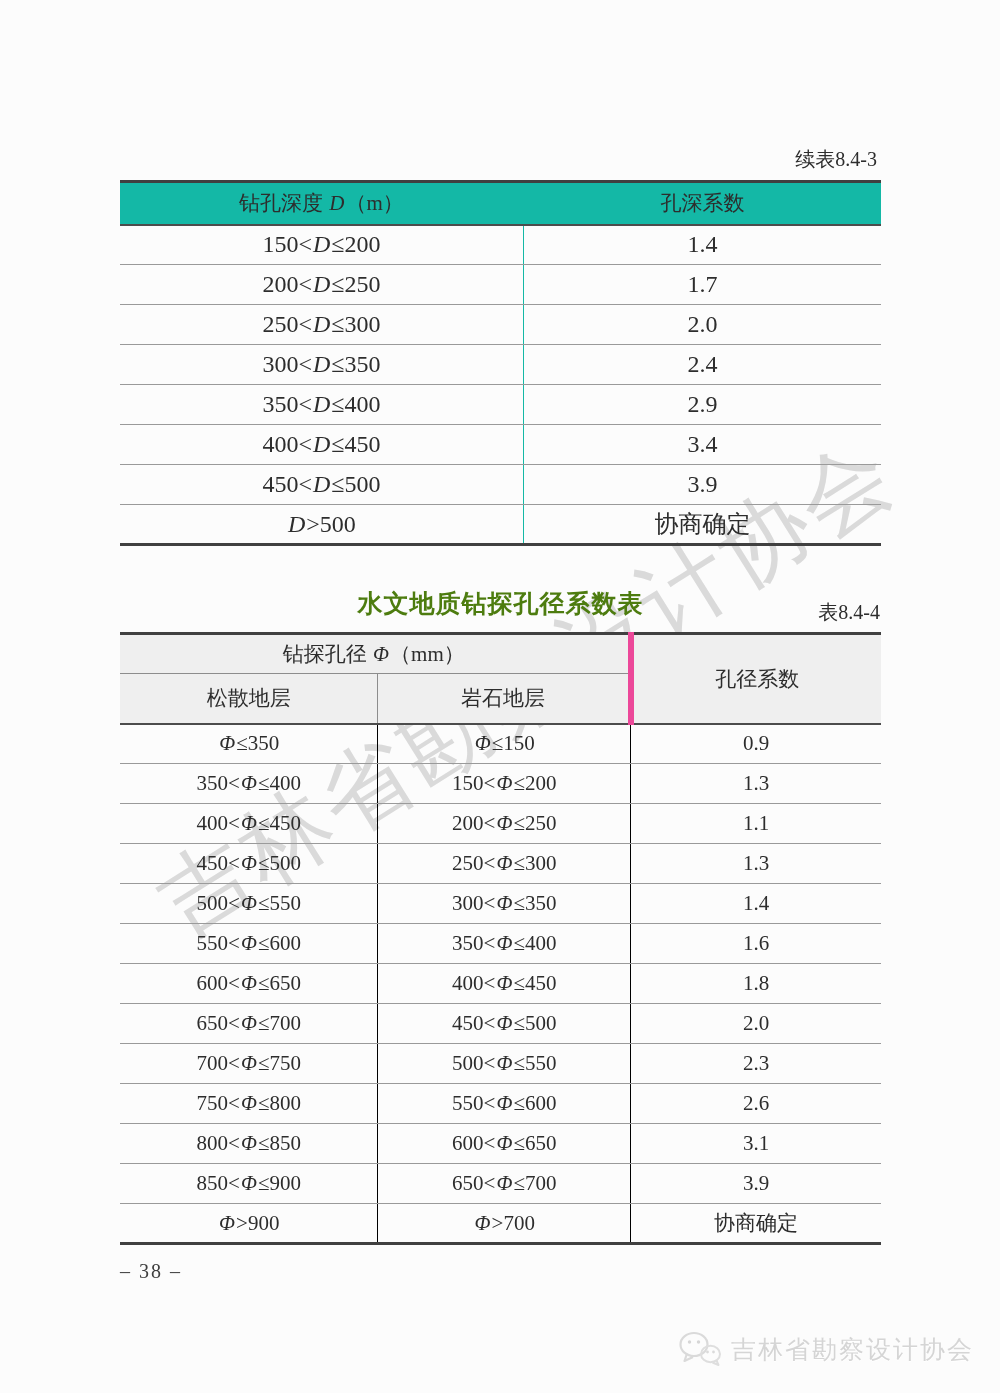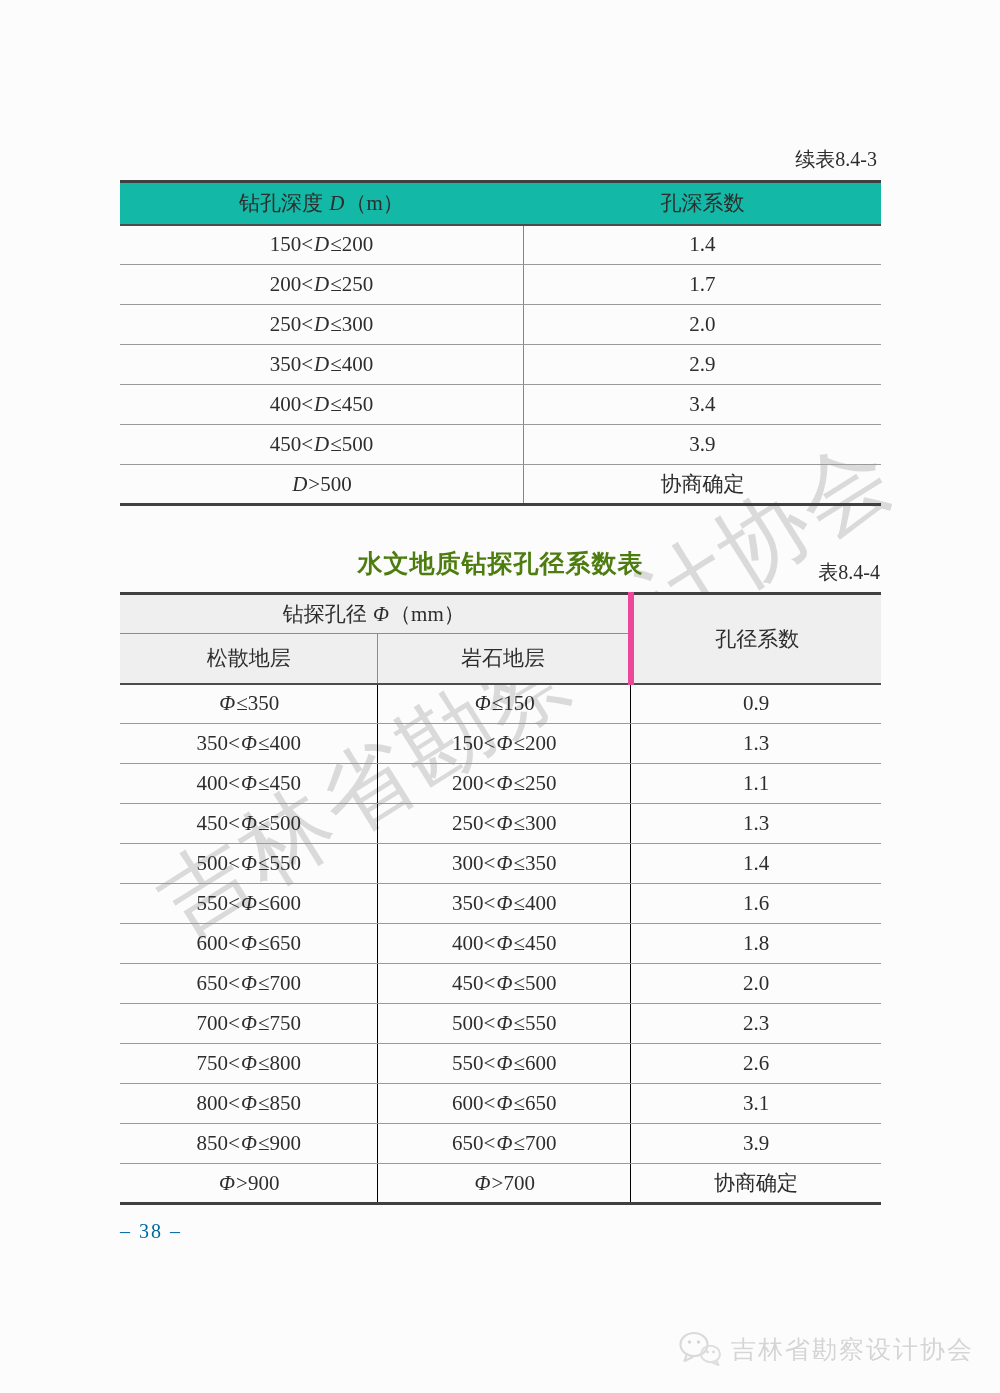--- a/index.html
+++ b/index.html
@@ -28,21 +28,21 @@
 
   .cont-label { text-align: right; font-size: 20px; padding-right: 4px; margin-bottom: 7px; }
 
   table { width: 100%; border-collapse: collapse; table-layout: fixed; }
   .t1, .t2 { border-top: 3px solid #404040; border-bottom: 3px solid #404040; }
 
   .t1 thead th {
     background: #14b8a6; height: 43px; font-weight: normal; font-size: 21px;
     border-bottom: 2px solid #4c4c4c;
   }
-  .t1 td { height: 40px; text-align: center; font-size: 21px; border-bottom: 1px solid #9a9a9a; }
+  .t1 td { height: 40px; text-align: center; font-size: 24px; border-bottom: 1px solid #9a9a9a; }
   .t1 tbody tr:last-child td { border-bottom: none; }
   .t1 th + th, .t1 td + td { border-left: 1px solid #14b8a6; }
 
   .title-row { position: relative; margin-top: 26px; margin-bottom: 9px; height: 36px; }
   .t2-title {
     text-align: center; font-family: "Liberation Sans", "DejaVu Sans", sans-serif;
     font-weight: bold; font-size: 25px; color: #4d7c0f; letter-spacing: 1px; margin-top: 41px;
   }
   .t2-label { position: absolute; right: 1px; bottom: -3px; font-size: 20px; }
 
@@ -50,21 +50,21 @@
   .t2 .group { height: 40px; border-bottom: 1px solid #8d8d8d; }
   .t2 .sub   { height: 50px; border-bottom: 2px solid #4c4c4c; }
   .t2 .sub + .sub { border-left: 1px solid #8d8d8d; }
   .t2 .coef  { border-left: 6px solid #ec4899; border-bottom: 2px solid #4c4c4c; }
   .t2 td { height: 40px; text-align: center; font-size: 21px; border-bottom: 1px solid #9a9a9a; }
   .t2 tbody tr:last-child td { border-bottom: none; }
   .t2 tbody td + td { border-left: 1px solid #000000; }
 
   i.var { font-style: italic; padding: 0 1px; font-family: "Liberation Serif", "DejaVu Serif", serif; }
 
-  .page-number { margin-top: 15px; font-size: 20px; letter-spacing: 2px; color: #0369a1; }
+  .page-number { margin-top: 15px; font-size: 20px; letter-spacing: 2px; color: #404040; }
 
   .footer-brand {
     position: absolute; right: 26px; bottom: 26px; z-index: 1;
     display: flex; align-items: center; gap: 9px;
     color: #d5d5d5; font-size: 25px; letter-spacing: 2px;
     font-family: "Liberation Sans", "DejaVu Sans", sans-serif;
     text-shadow: 0 1px 0 #ffffff;
   }
   .footer-brand svg { display: block; }
 </style>
@@ -93,20 +93,24 @@
           <td>150&lt;<i class="var">D</i>≤200</td>
           <td>1.4</td>
         </tr>
         <tr>
           <td>200&lt;<i class="var">D</i>≤250</td>
           <td>1.7</td>
         </tr>
         <tr>
           <td>250&lt;<i class="var">D</i>≤300</td>
           <td>2.0</td>
+        </tr>
+        <tr>
+          <td>300&lt;<i class="var">D</i>≤350</td>
+          <td>2.4</td>
         </tr>
         <tr>
           <td>350&lt;<i class="var">D</i>≤400</td>
           <td>2.9</td>
         </tr>
         <tr>
           <td>400&lt;<i class="var">D</i>≤450</td>
           <td>3.4</td>
         </tr>
         <tr>

